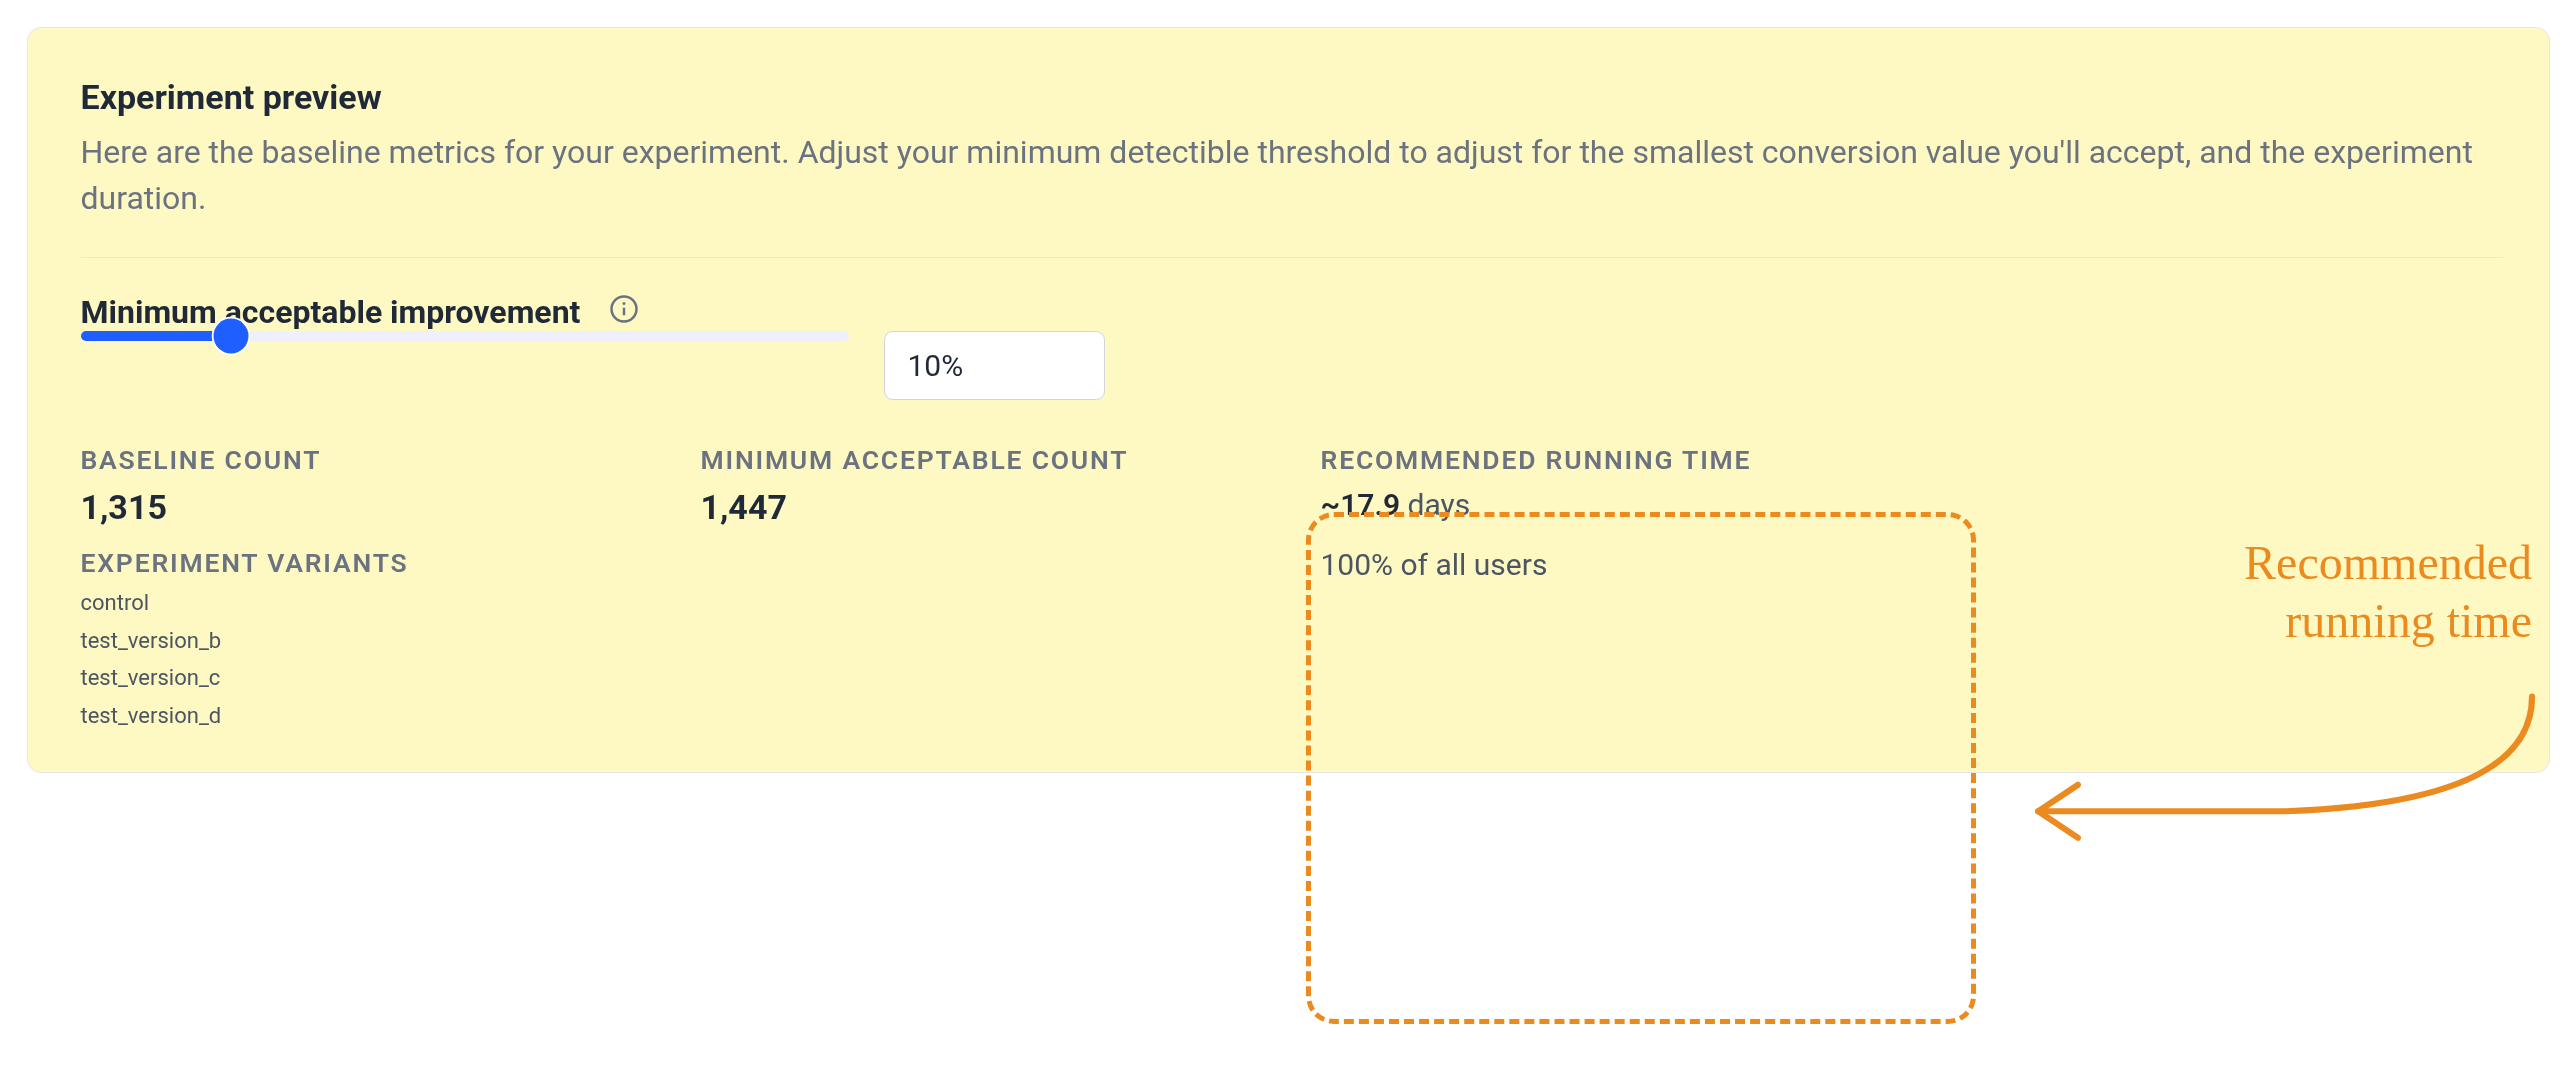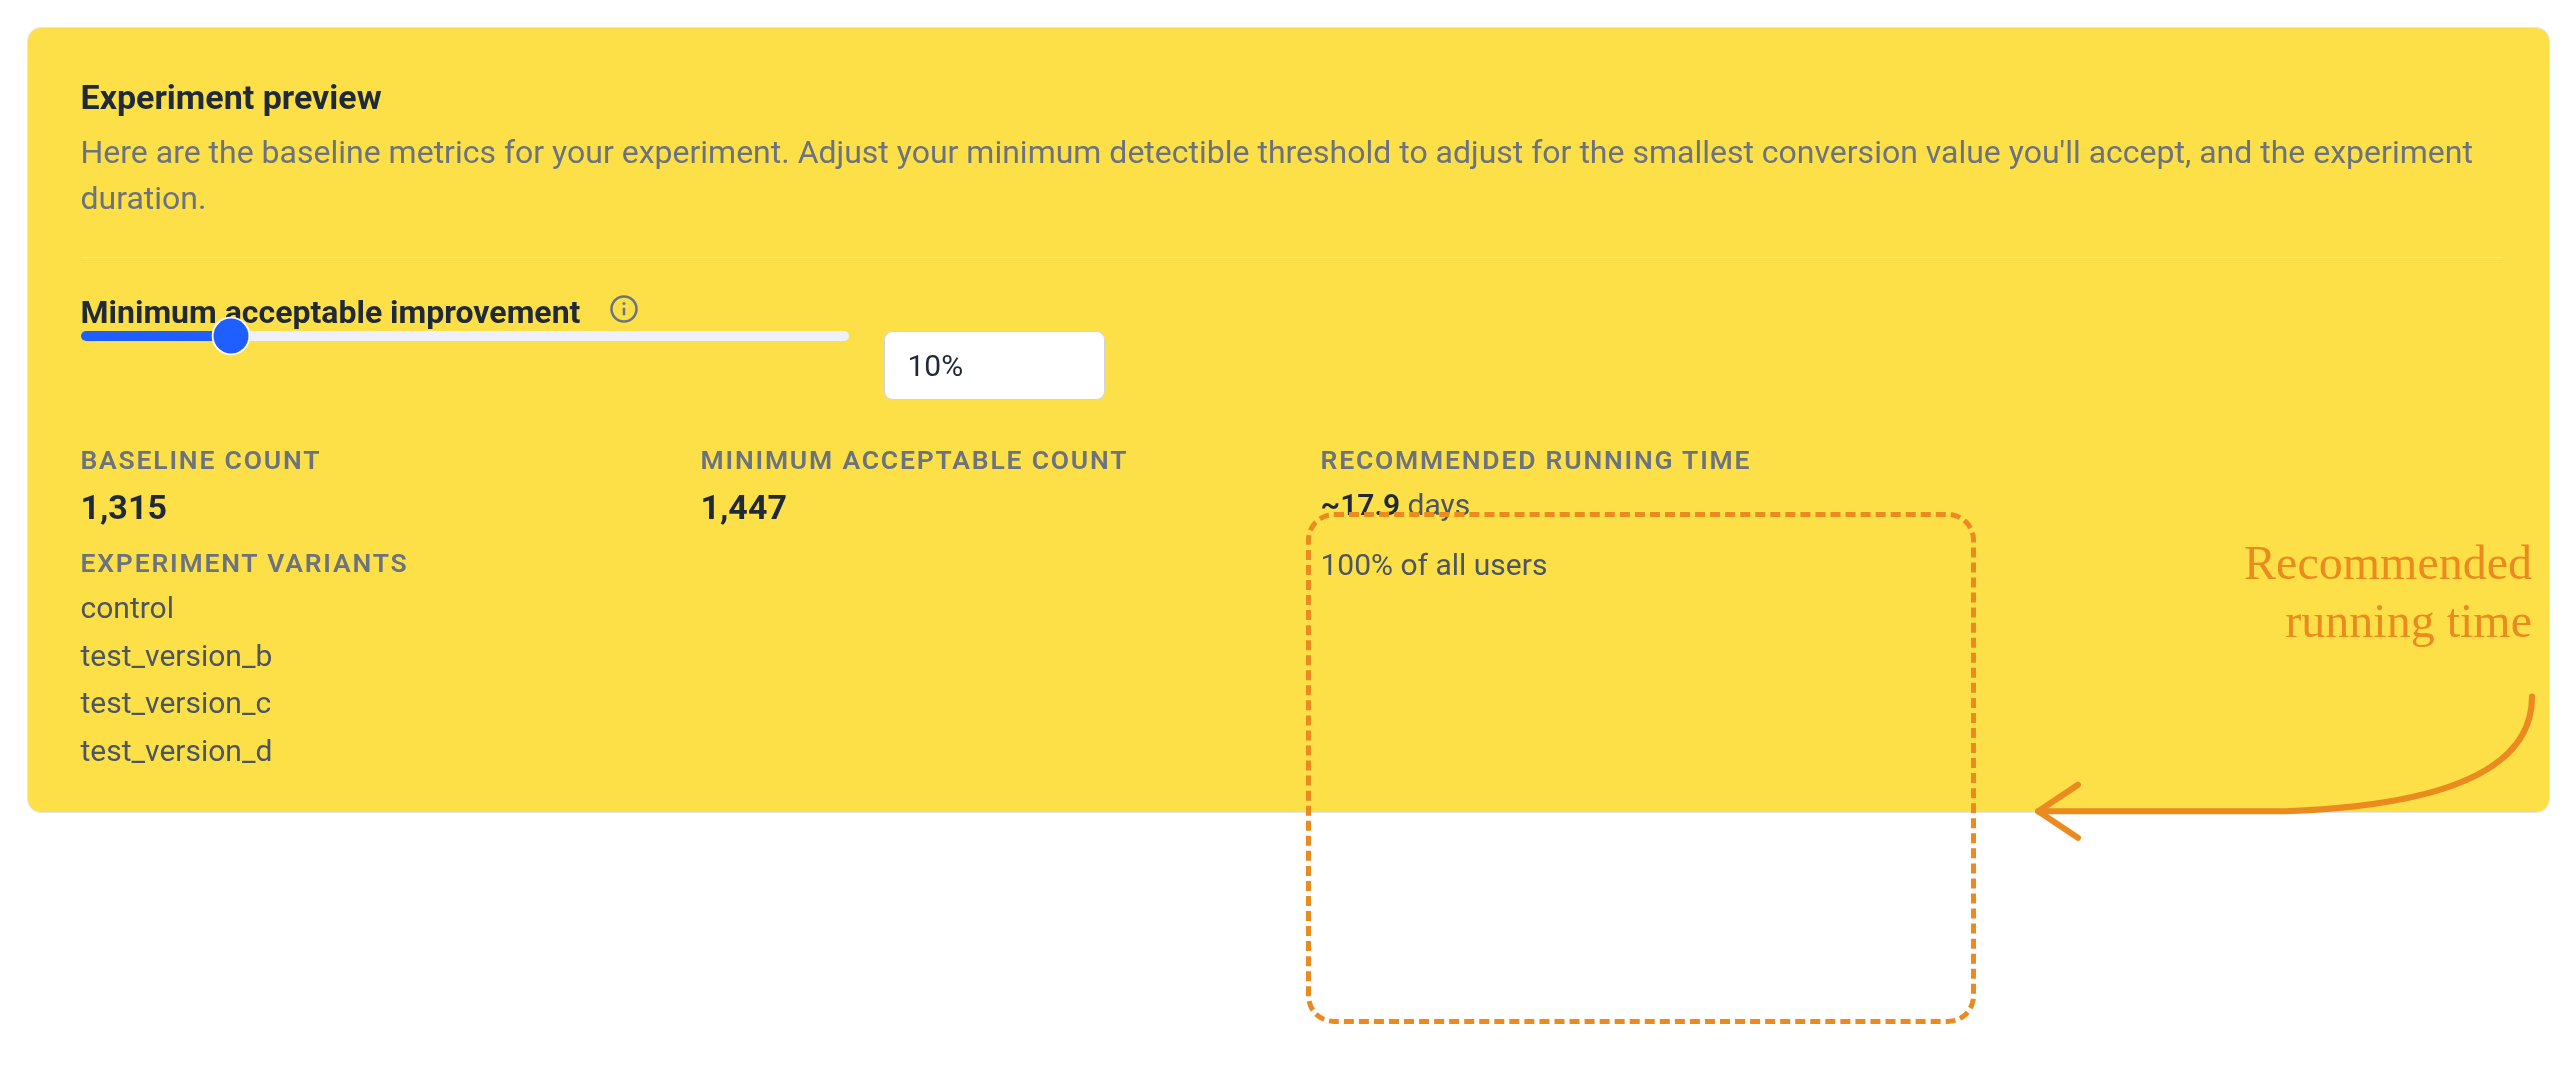--- a/index.html
+++ b/index.html
@@ -9,21 +9,21 @@
       padding: 26.5px;
       width: 2576px;
       height: 1092px;
       position: relative;
     }
     .card {
       border: 1.8px solid #e5e7eb;
       border-radius: 14px;
       padding: 49px 46px 44px 53px;
       width: 100%;
-      background: #fde047;
+      background: #fef9c3;
     }
     .header-title {
       font-size: 34px;
       font-weight: 700;
       color: #1f2937;
       margin-bottom: 12.4px;
     }
     .header-desc {
       font-size: 32px;
       color: #6b7280;
@@ -118,21 +118,21 @@
     }
     .metric-value {
       font-size: 30px;
       color: #4b5563;
     }
     .metric-value .prefix-bold { font-weight:600; color:#1f2937; }
     .variants-list {
       display: flex;
       flex-direction: column;
       gap: 12.4px;
-      font-size: 30px;
+      font-size: 22px;
       color: #4b5563;
     }
 
     
     .annotation-box {
       position: absolute;
       border: 5.3px dashed #ea8a1f;
       border-radius: 28px;
       pointer-events: none;
     }

